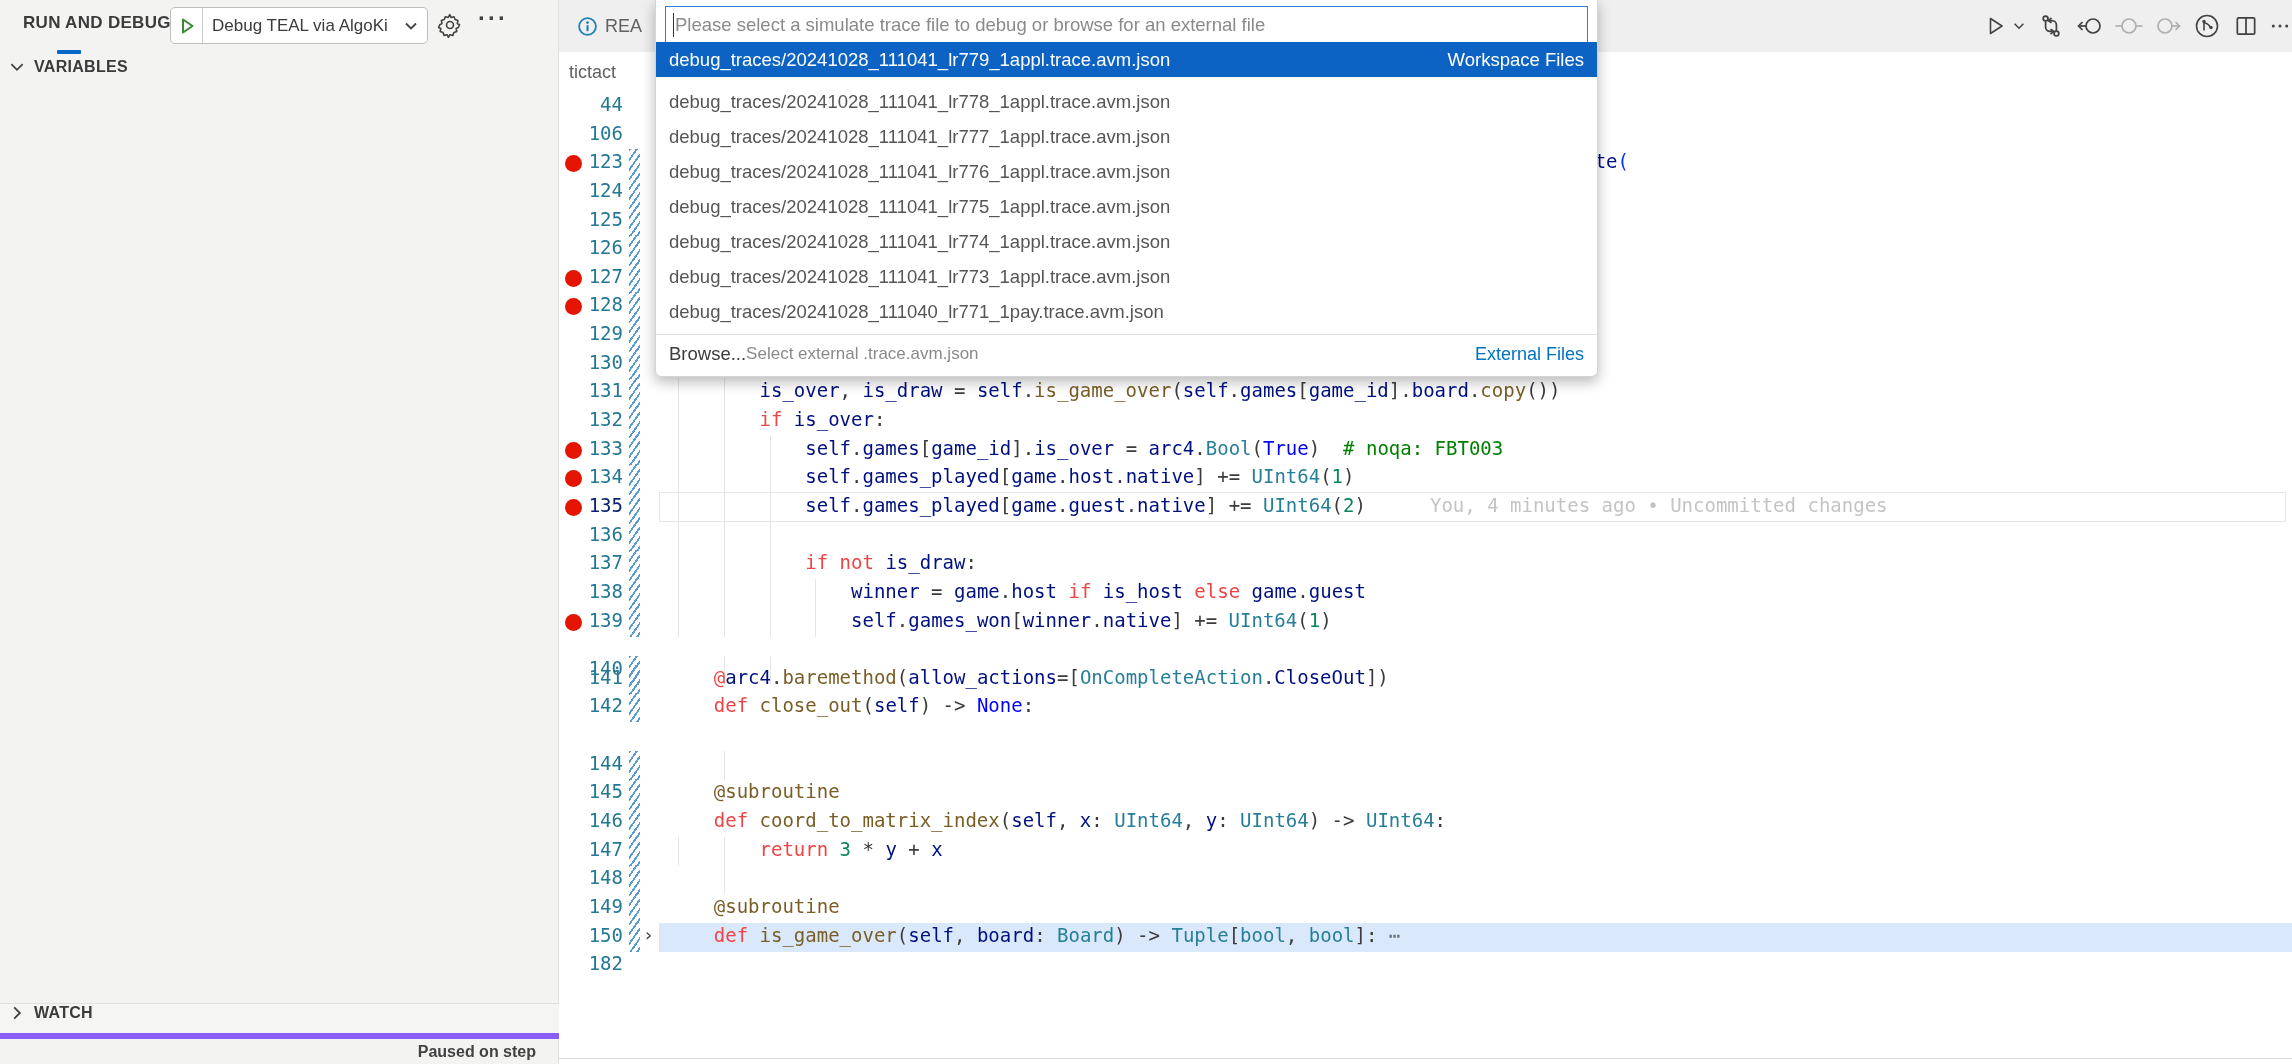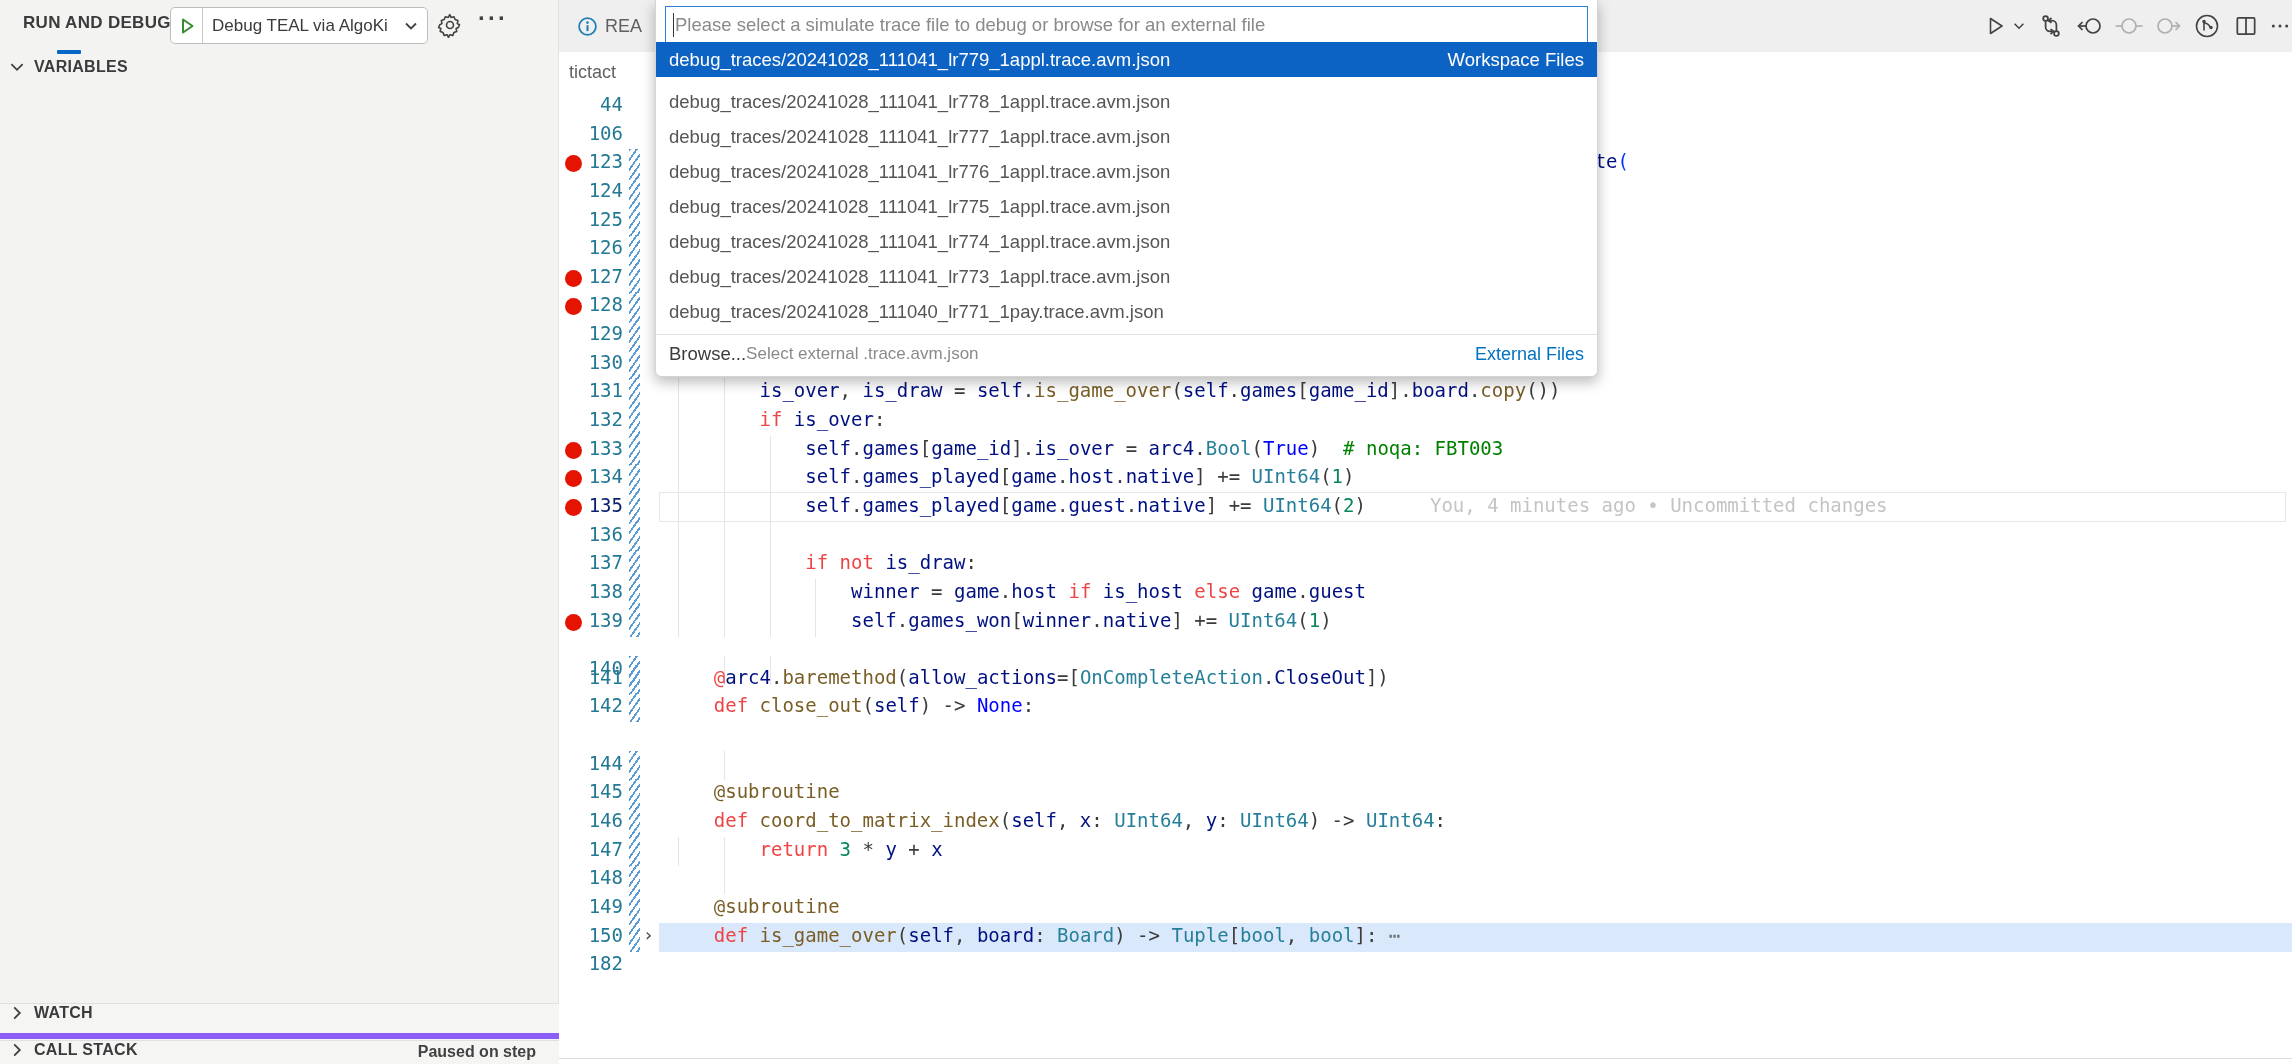--- a/index.html
+++ b/index.html
@@ -117,28 +117,20 @@
 
   <div id="watch-hdr" class="abs section-hdr">
     <span class="chev">
       <svg width="18" height="18" viewBox="0 0 16 16">
           <path d="M5.5 3 L10.5 8 L5.5 13" fill="none" stroke="#424242" stroke-width="1.6"></path>
         </svg>
     </span>
     <span class="section-label">WATCH</span>
   </div>
 
-  <div id="callstack-hdr" class="abs section-hdr">
-    <span class="chev">
-      <svg width="18" height="18" viewBox="0 0 16 16">
-          <path d="M5.5 3 L10.5 8 L5.5 13" fill="none" stroke="#424242" stroke-width="1.6"></path>
-        </svg>
-    </span>
-    <span class="section-label">CALL STACK</span>
-  </div>
   <span id="paused-badge">Paused on step</span>
 </div>
 
 <div id="tabbar" class="abs">
   <div id="tab-readme" class="abs">
     <span>
       <svg width="21" height="21" viewBox="0 0 20 20">
           <circle cx="10" cy="10" r="8" fill="none" stroke="#1f7fb5" stroke-width="1.7"></circle>
           <circle cx="10" cy="6.2" r="1.3" fill="#1f7fb5"></circle>
           <rect x="9" y="8.6" width="2" height="6" rx="1" fill="#1f7fb5"></rect>

